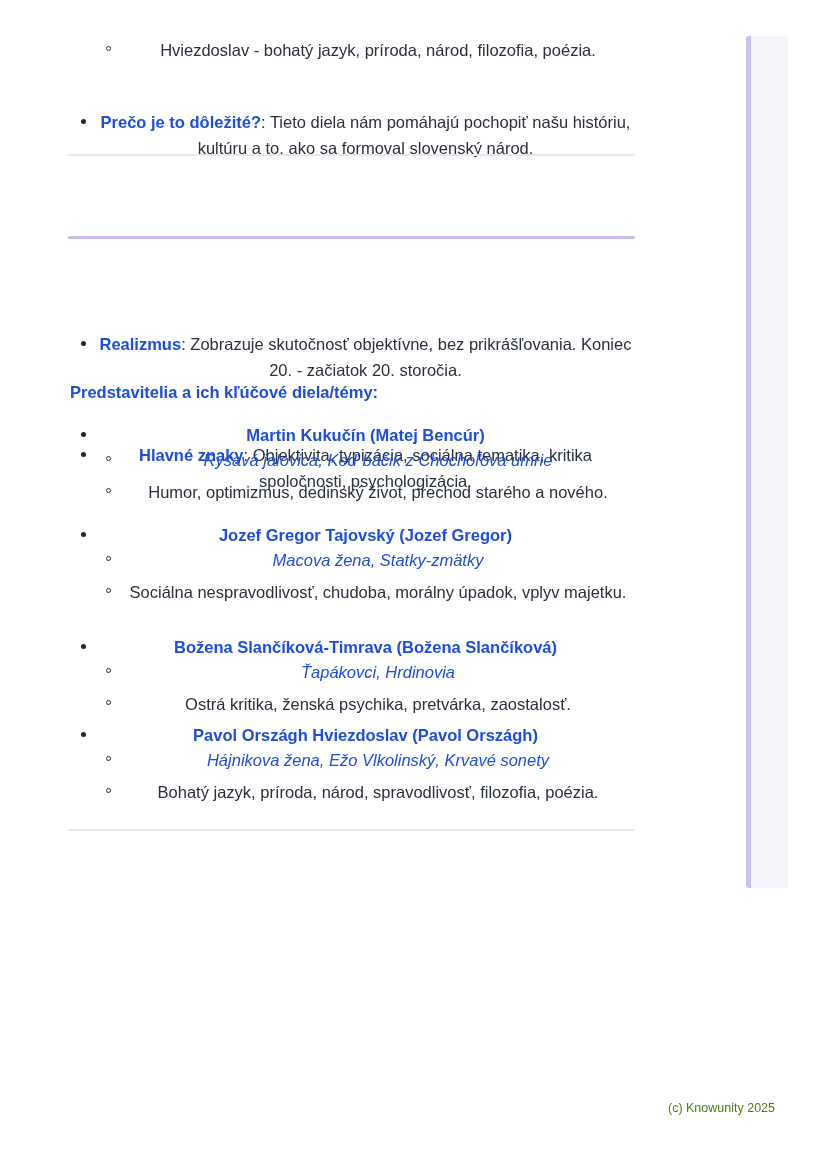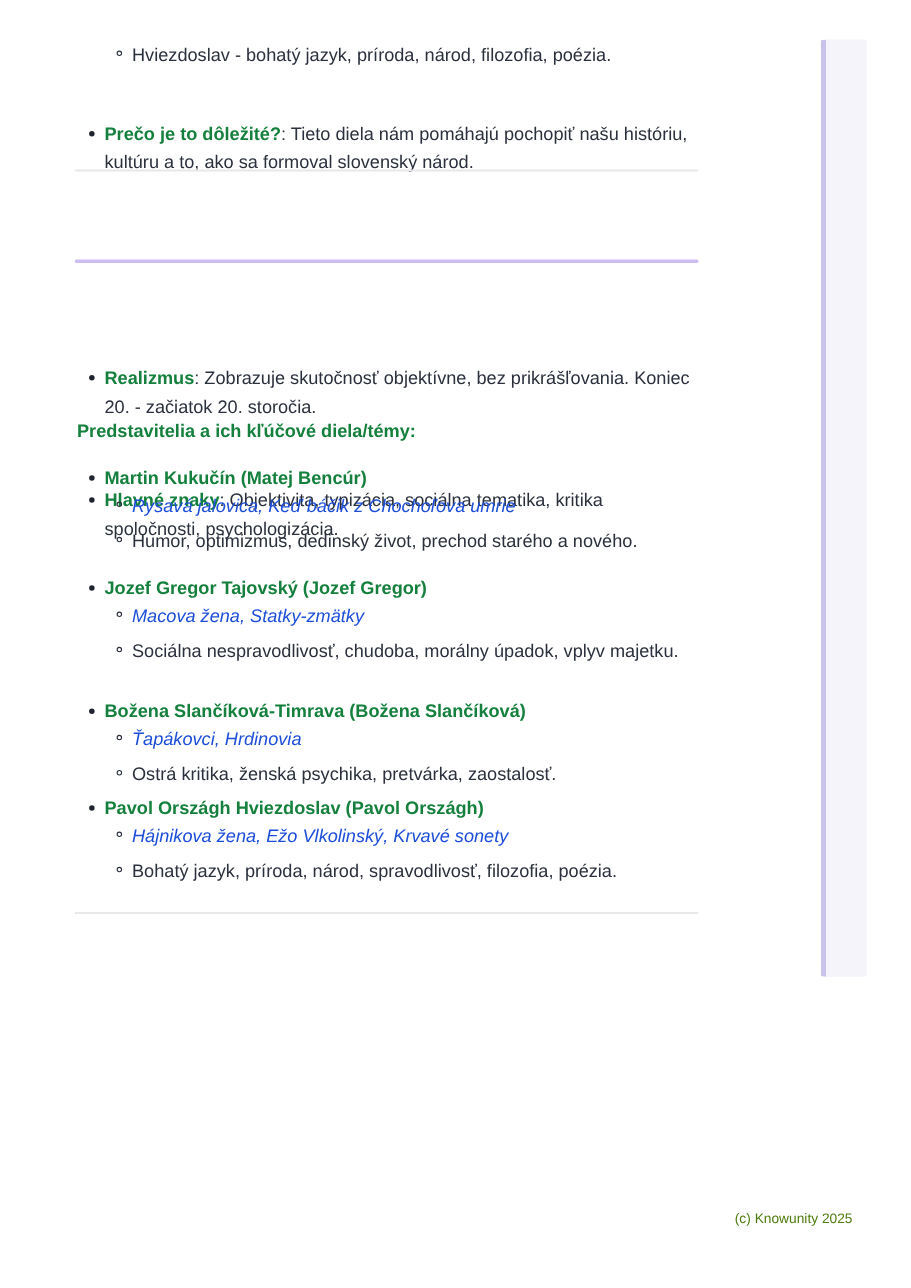--- a/index.html
+++ b/index.html
@@ -33,41 +33,41 @@
     width: 566px;
     font-size: 16.5px;
     line-height: 26px;
     color: #2a303c;
   }
 
   .abs { position: absolute; left: 0; width: 566px; }
 
   
   .row { position: relative; }
-  .row .txt { display: block; }
+  .row .txt { display: block; text-align: center; }
   .lvl1 { padding-left: 25px; }
   .lvl2 { padding-left: 50px; }
 
   .disc-bullet {
     position: absolute;
     left: 11px; top: 10px;
     width: 5px; height: 5px;
     border-radius: 50%;
     background: #20242e;
   }
   .circle-bullet {
     position: absolute;
     left: 36px; top: 9px;
     width: 5px; height: 5px;
     border: 1.5px solid #2a303c;
     border-radius: 50%;
     background: transparent;
   }
 
-  strong, .bold { font-weight: bold; color: #15803d; }
+  strong, .bold { font-weight: bold; color: #1d4ed8; }
 
   .works {
     font-style: italic;
     color: #1d4ed8;
   }
 
   .divider {
     position: absolute;
     left: -2px;
     width: 567px;

